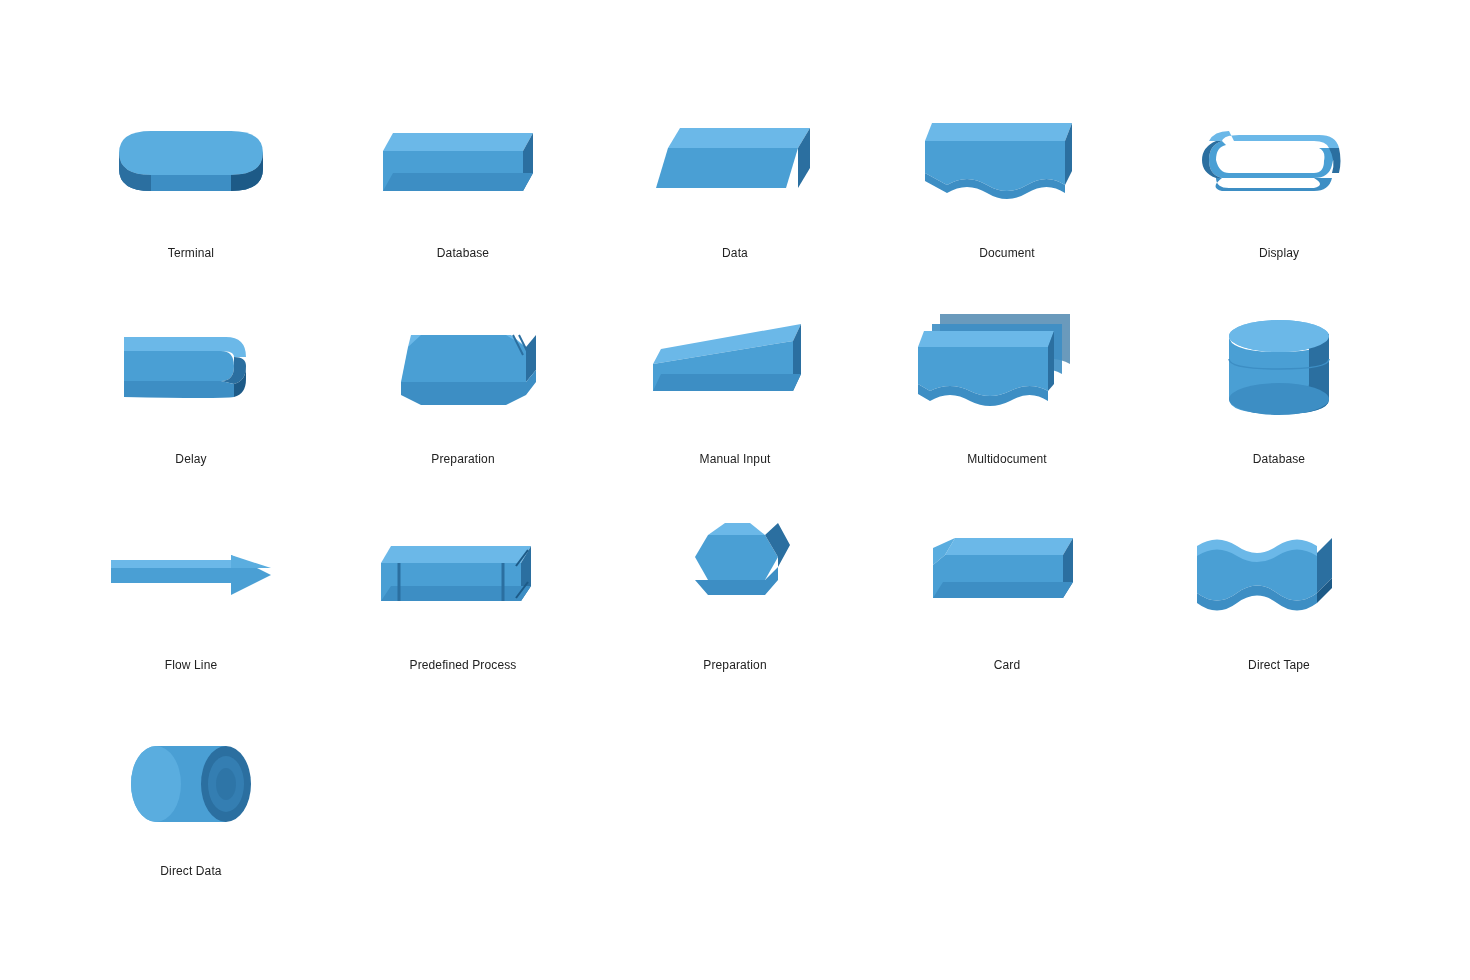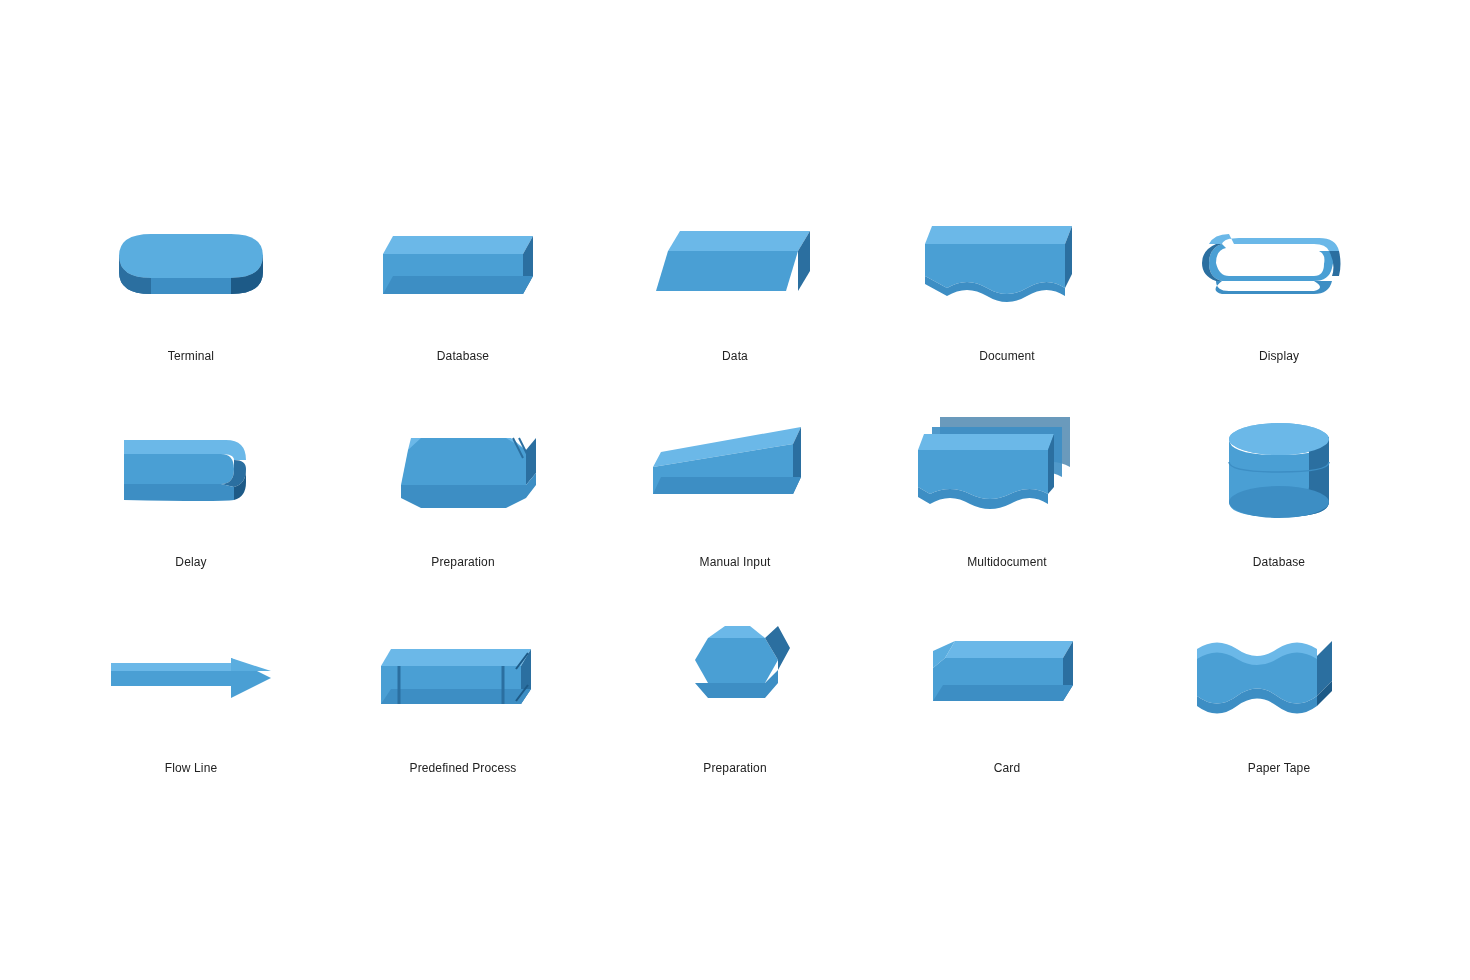--- a/index.html
+++ b/index.html
@@ -315,17 +315,37 @@
 
         <path d="M125,25 L140,10 L140,50 L125,65 Z" fill="#2b6fa0"></path>
 
         <path d="M5,18 Q25,5 45,18 Q65,32 85,18 Q105,5 125,18 L125,28 Q105,15 85,28 Q65,40 45,28 Q25,15 5,28 Z" fill="#6bb8e8"></path>
 
         <path d="M5,65 Q25,80 45,65 Q65,50 85,65 Q105,80 125,65 L125,75 Q105,90 85,75 Q65,60 45,75 Q25,90 5,75 Z" fill="#3d8ec4"></path>
 
         <path d="M125,65 L140,50 L140,60 L125,75 Z" fill="#1d5a87"></path>
       </svg>
     </div>
-    <span class="label">Paper Tape</span>
-  </div>
-
+    <span class="label">Direct Tape</span>
+  </div>
+
+  <div class="cell">
+    <div class="shape-wrap">
+      <svg width="140" height="115" viewBox="0 0 140 115">
+
+        <ellipse cx="35" cy="60" rx="25" ry="38" fill="#5aaddf"></ellipse>
+
+        <rect x="35" y="22" width="70" height="76" fill="#4a9fd4"></rect>
+
+        <ellipse cx="105" cy="60" rx="25" ry="38" fill="#2b6fa0"></ellipse>
+
+        <ellipse cx="35" cy="60" rx="25" ry="38" fill="#5aaddf"></ellipse>
+
+        <path d="M35,22 L105,22 Q105,18 105,22 L35,22 Z" fill="#6bb8e8"></path>
+
+        <ellipse cx="105" cy="60" rx="18" ry="28" fill="#3d8ec4" opacity="0.5"></ellipse>
+        <ellipse cx="105" cy="60" rx="10" ry="16" fill="#2b6fa0" opacity="0.6"></ellipse>
+      </svg>
+    </div>
+    <span class="label">Direct Data</span>
+  </div>
 
 </div>
 
 </body></html>

